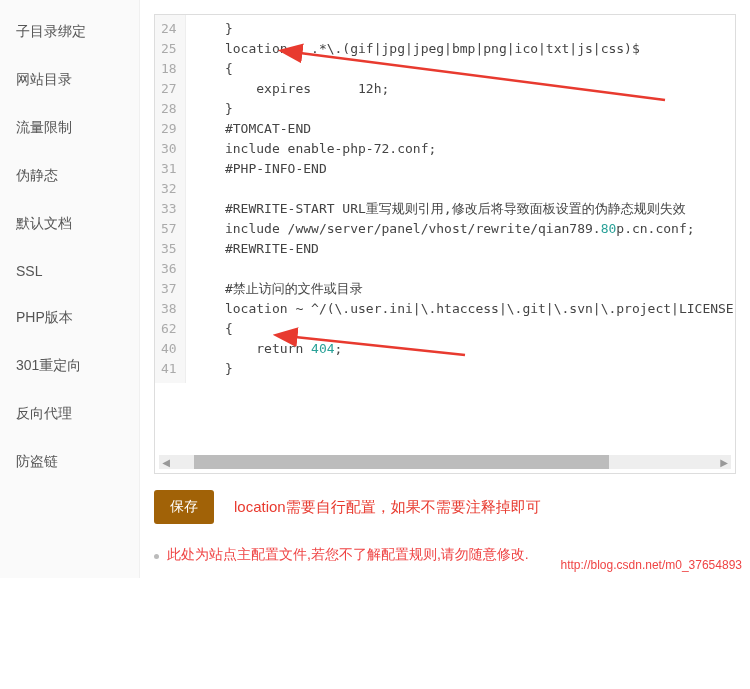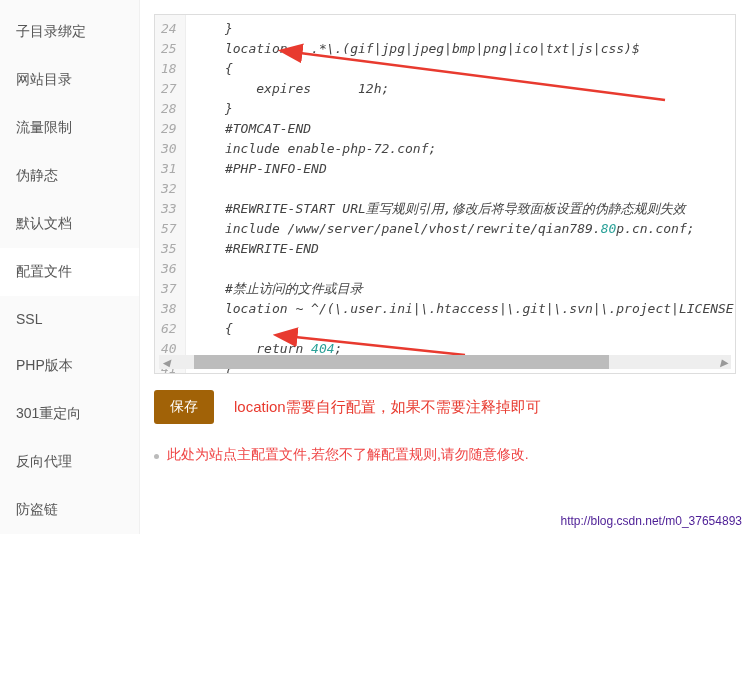--- a/index.html
+++ b/index.html
@@ -5,55 +5,54 @@
     * { margin:0; padding:0; box-sizing:border-box; }
     html,body { font-family:"Microsoft YaHei","Helvetica Neue",Arial,sans-serif; font-size:14px; color:#333; background:#fff; }
     .modal { width:750px; position:relative; }
     .title-bar { background:#eee; padding:10px 12px; font-size:15px; color:#555; }
     .title-redact { display:inline-block; width:110px; height:14px; background:repeating-linear-gradient(45deg,#f5f5f5,#f5f5f5 4px,#eee 4px,#eee 8px); vertical-align:middle; border-radius:2px; filter:blur(1px); }
     .body { display:flex; align-items:stretch; }
     .sidebar { width:140px; background:#fafafa; border-right:1px solid #f0f0f0; padding-top:8px; }
     .sidebar .item { padding:15px 16px; color:#555; cursor:pointer; font-size:14px; }
     .sidebar .item.active { background:#fff; }
     .main { flex:1; padding:0 14px 14px 14px; position:relative; min-width:0; }
-    .editor-wrap { border:1px solid #ddd; margin-top:14px; position:relative; height:360px; overflow:hidden;font-style:italic; }
+    .editor-wrap { border:1px solid #ddd; margin-top:14px; position:relative; height:460px; overflow:hidden; }
     .editor-inner { display:flex; font-family:Consolas,Monaco,monospace; font-size:13px; line-height:20px; }
     .gutter { background:#f7f7f7; color:#aaa; text-align:right; padding:4px 8px 4px 6px; user-select:none; border-right:1px solid #eee; }
     .gutter div { height:20px; }
     .code { padding:4px 0 4px 8px; white-space:pre; color:#444; overflow:hidden; flex:1; }
     .code .line { height:20px; }
     .code .num { color:#2aa198; }
     .scroll-x { position:absolute; left:4px; right:4px; bottom:4px; height:14px; background:#eee; }
     .scroll-thumb { position:absolute; left:35px; top:0; width:415px; height:14px; background:#bcbcbc; }
     .scroll-left,.scroll-right { position:absolute; top:0; width:14px; height:14px; display:flex; align-items:center; justify-content:center; color:#999; font-size:10px; cursor:pointer; }
     .scroll-left { left:0; } .scroll-right { right:0; }
     .btn-row { margin-top:16px; display:flex; align-items:center; gap:20px; }
     .btn-save { background:#a16207; color:#fff; border:none; border-radius:3px; padding:8px 16px; font-size:14px; cursor:pointer; }
     .hint-red { color:#e83a2f; font-size:15px; }
     .hint-red .kw { color:#e83a2f; }
     .note { margin-top:22px; color:#ef4444; font-size:14px; display:flex; align-items:flex-start; gap:8px; }
     .note-bullet { width:5px; height:5px; background:#bbb; border-radius:50%; margin-top:8px; flex-shrink:0; }
-    .watermark { position:absolute; right:8px; bottom:6px; font-size:12px; color:#4c1d95; font-family:Arial,sans-serif; }
+    .watermark { position:absolute; right:8px; bottom:6px; font-size:12px; color:#ef4444; font-family:Arial,sans-serif; }
     .arrows { position:absolute; pointer-events:none; }
   </style>
 </head>
 <body>
 
 <div class="modal">
 
 
   <div class="body">
 
     <div class="sidebar" id="sidebar">
         <div class="item">子目录绑定</div>
         <div class="item">网站目录</div>
         <div class="item">流量限制</div>
         <div class="item">伪静态</div>
         <div class="item">默认文档</div>
-        <div class="item active">配置文件</div>
         <div class="item">SSL</div>
         <div class="item">PHP版本</div>
         <div class="item">301重定向</div>
         <div class="item">反向代理</div>
         <div class="item">防盗链</div>
       </div>
 
     <div class="main">
 
       <div class="editor-wrap">

